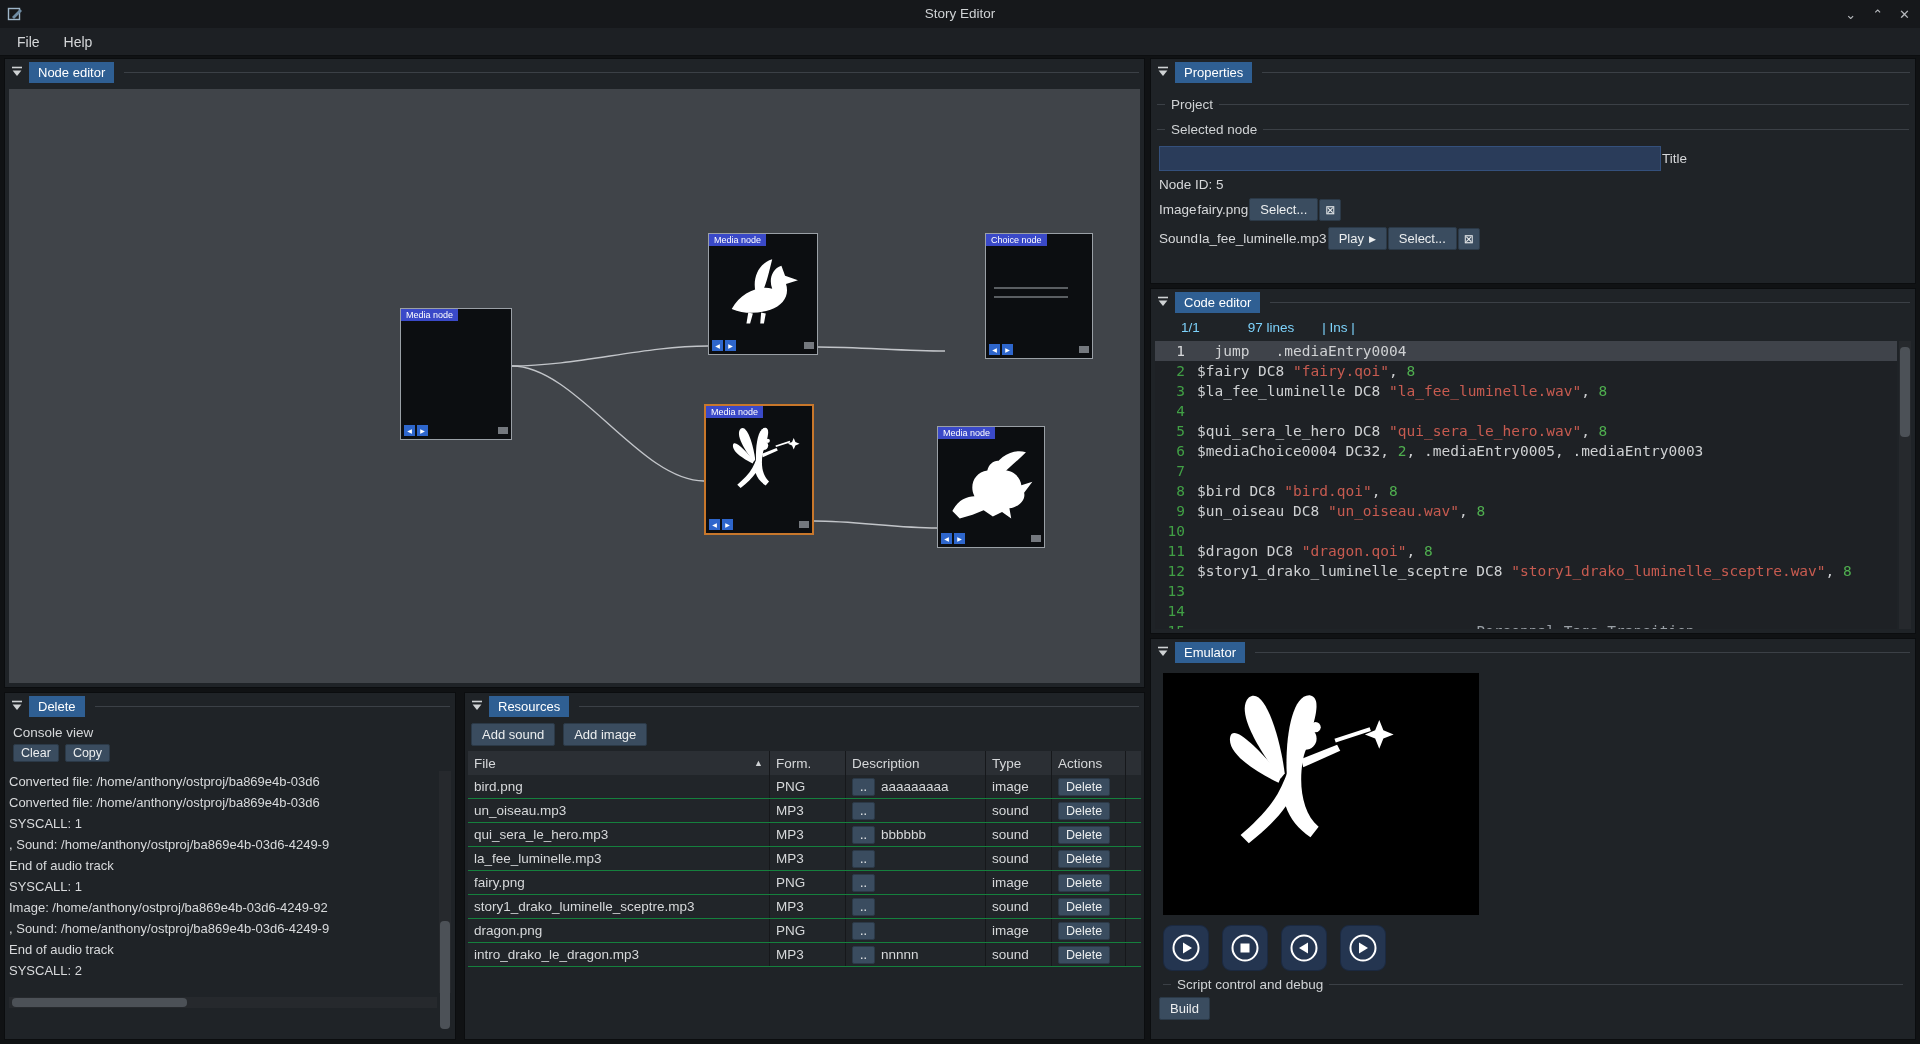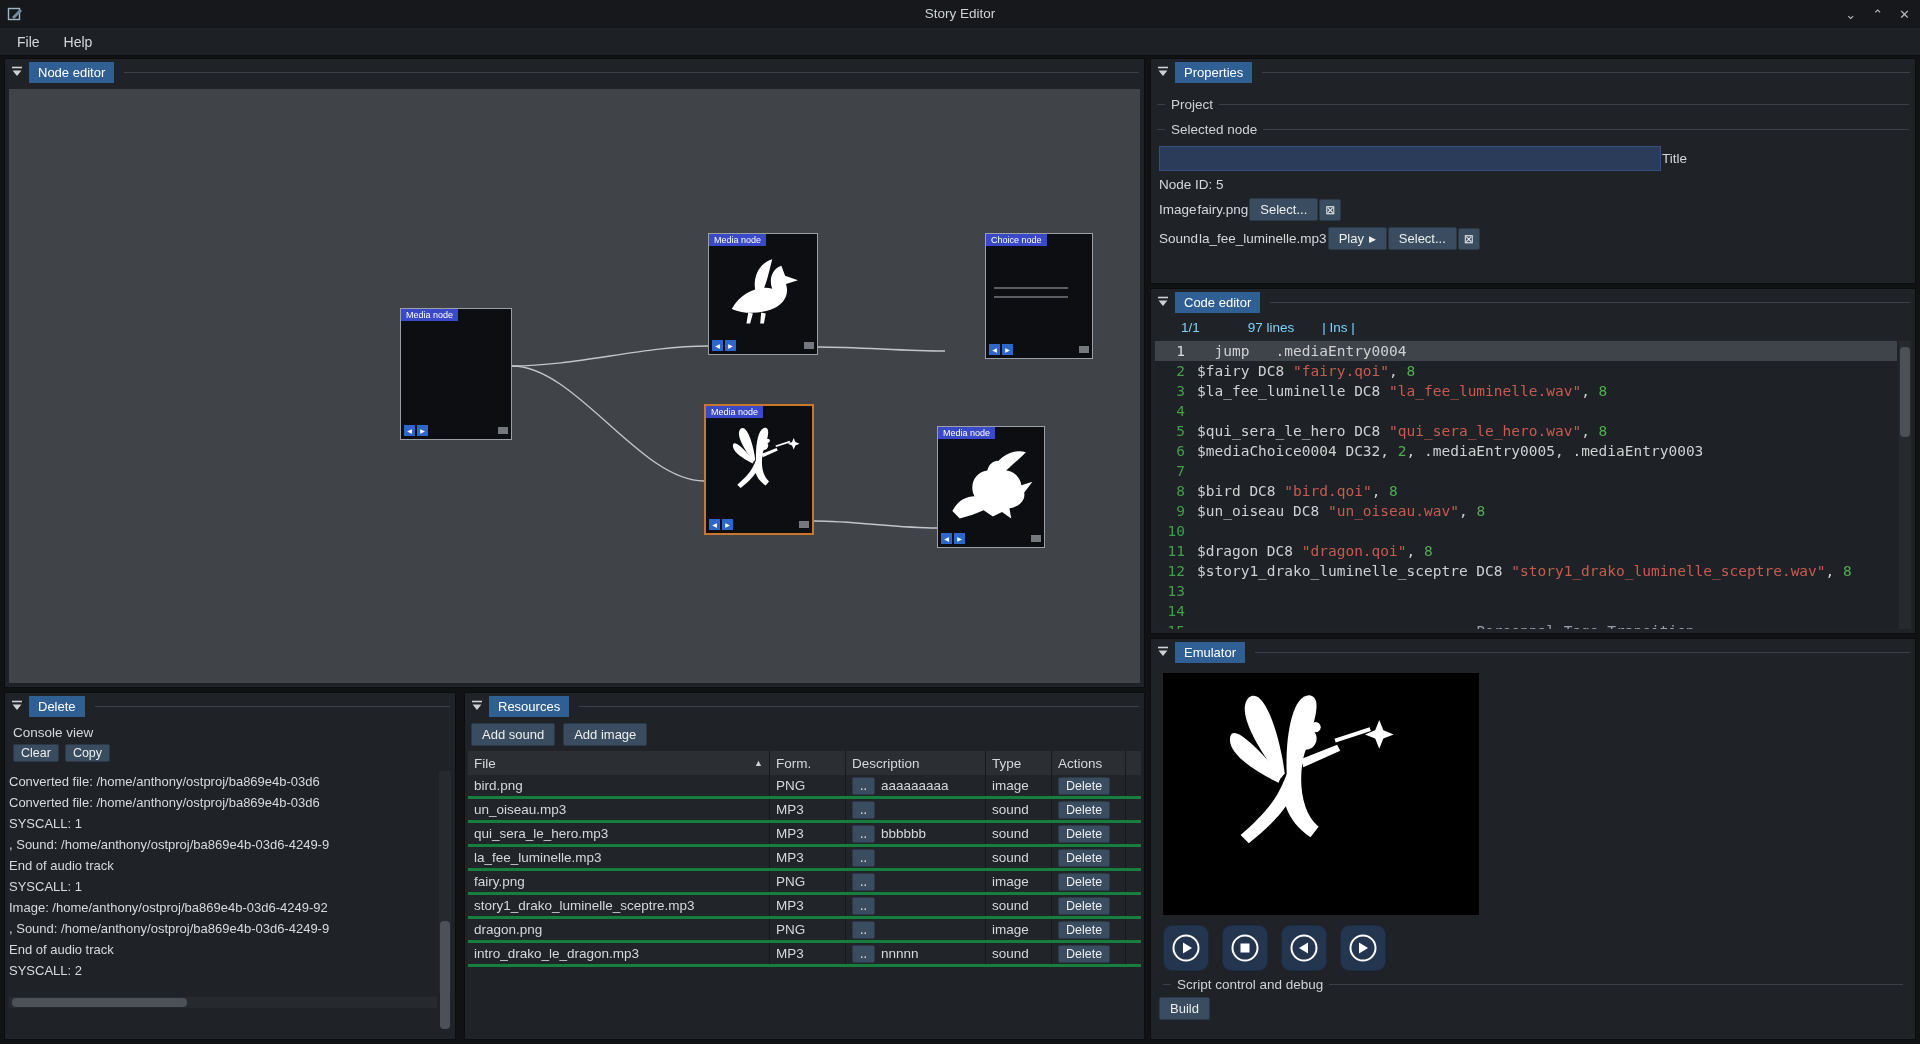--- a/index.html
+++ b/index.html
@@ -90,21 +90,21 @@
   #console-hscroll { position:absolute; left:4px; right:18px; top:304px; height:11px; background:#26292d; }
   .hthumb { position:absolute; top:1px; bottom:1px; background:#4c5157; border-radius:4px; }
 
   
   #resources { left:464px; top:692px; width:681px; height:348px; }
   #res-btns { display:flex; gap:8px; margin:4px 0 0 6px; }
   #res-table { position:absolute; left:3px; right:3px; top:58px; }
   .t-head, .t-row { display:flex; align-items:stretch; }
   .t-head { background:#2b2f34; height:24px; font-size:13.5px; }
   .t-head > div { display:flex; align-items:center; padding:0 6px; border-right:1px solid #16181b; }
-  .t-row { background:#212529; height:24px; border-bottom:3px solid #15803d; font-size:13.5px; }
+  .t-row { background:#212529; height:24px; border-bottom:1px solid #15803d; font-size:13.5px; }
   .t-row > div { display:flex; align-items:center; padding:0 6px; border-right:1px solid #16181b; overflow:hidden; white-space:nowrap; }
   .c-file { width:302px; } .c-form { width:76px; } .c-desc { width:140px; gap:6px; }
   .c-type { width:66px; } .c-act { width:74px; } .c-fill { flex:1; border-right:none !important; }
   .sort-ind { margin-left:auto; font-size:9px; color:#cfd2d4; }
 </style>
 </head>
 <body>
 
 <div class="titlebar">
   <svg class="app-icon" viewBox="0 0 16 16">

